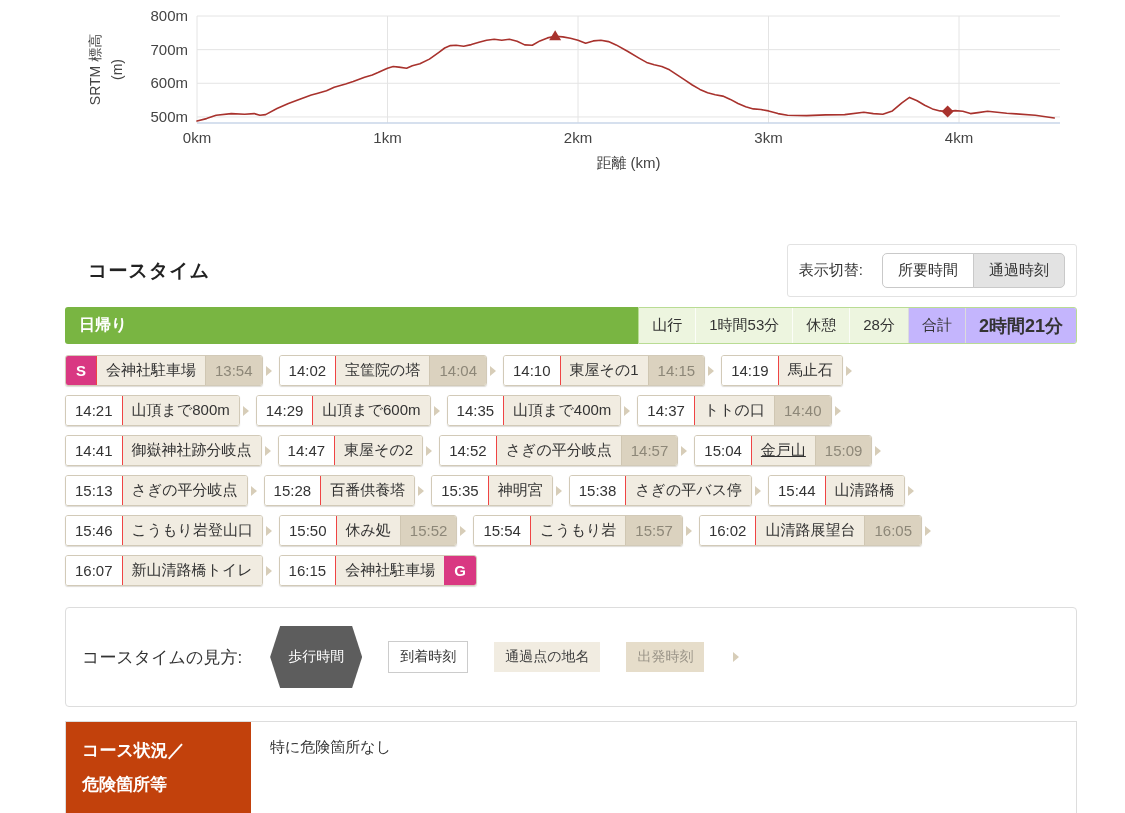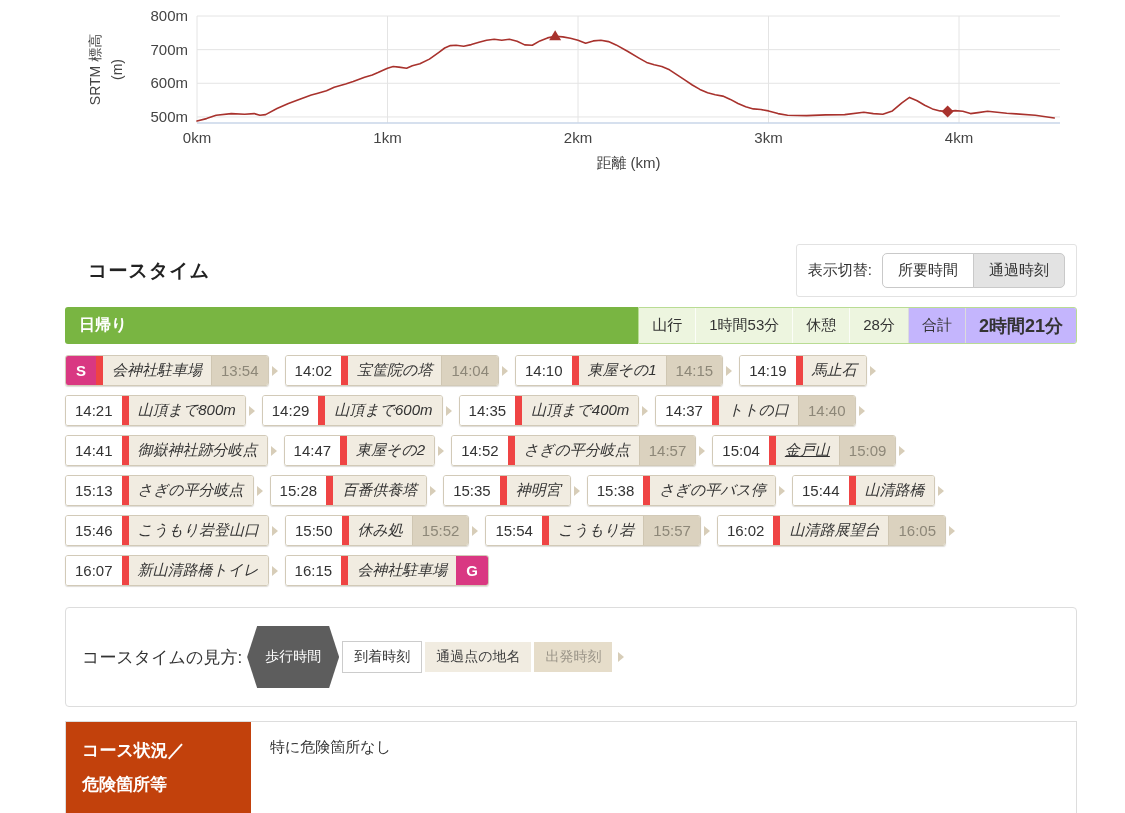--- a/index.html
+++ b/index.html
@@ -10,21 +10,21 @@
     overflow:hidden;
   }
   
   .chart-wrap { width:1125px; height:182px; }
   svg text { font-family:"Liberation Sans","DejaVu Sans",sans-serif; }
 
   
   .course { margin:0 48px 0 65px; width:1012px; }
   .course-header { margin-top:62px; display:flex; justify-content:space-between; align-items:flex-start; }
   .page-title { font-size:19px; font-weight:bold; color:#222; padding:14px 0 0 23px; letter-spacing:1px; }
-  .toggle-box { border:1px solid #e2e2e2; border-radius:3px; padding:8px 11px; display:flex; align-items:center; gap:10px; }
+  .toggle-box { border:1px solid #e2e2e2; border-radius:3px; padding:8px 11px; display:flex; align-items:center; gap:19px; }
   .toggle-label { font-size:15px; color:#333; }
   .toggle-btn { font-size:15px; color:#333; padding:7px 15px; background:#fff; border:1px solid #c9c9c9; cursor:pointer;
     font-family:inherit; }
   .toggle-btn.first { border-radius:5px 0 0 5px; }
   .toggle-btn.last { border-radius:0 5px 5px 0; margin-left:-1px; }
   .toggle-btn.active { background:#e3e3e3; }
 
   .day-row { display:flex; margin-top:10px; align-items:stretch; }
   .day-label { flex:1; background:#79b542; color:#fff; font-weight:bold; font-size:16px;
     padding:8px 14px; border-radius:3px 0 0 3px; display:flex; align-items:center; }
@@ -35,30 +35,30 @@
   .sum-cell.white { background:#c4b5fd; border-left:1px solid #dcdcdc; }
   .sum-cell.total { font-weight:bold; font-size:18px; }
 
   .rows { margin-top:11px; }
   .ct-row { display:flex; align-items:center; margin-bottom:9px; flex-wrap:nowrap; }
   .chip { display:inline-flex; align-items:stretch; border:1px solid #d2cab8; border-radius:3px; overflow:hidden;
     box-shadow:0 1px 1px rgba(120,110,90,.25); font-size:15px; margin-left:2px; }
   .ct-row .chip:first-child { margin-left:0; }
   .seg { padding:5px 9px; white-space:nowrap; display:flex; align-items:center; }
   .t-arr { background:#fff; color:#333; }
-  .p-name { background:#f1ece1; color:#333; border-left:7px solid #ef4444;font-style:italic; }
+  .p-name { background:#f1ece1; color:#333; border-left:1px solid #ef4444; }
   .chip .seg:first-child { border-left:none; }
   .p-name.link { text-decoration:underline; cursor:pointer; }
   .t-dep { background:#dbd2bf; color:#8d8778; border-left:1px solid #cfc6b2; }
   .badge { background:#d93882; color:#fff; font-weight:bold; padding:5px 10px; display:flex; align-items:center; }
   .sep-arrow { width:0; height:0; border-top:5px solid transparent; border-bottom:5px solid transparent;
     border-left:6px solid #d7cdb8; margin:0 5px 0 3px; }
 
   .legend-box { margin-top:21px; border:1px solid #ddd; border-radius:4px; padding:18px 16px;
-    display:flex; align-items:center; gap:3px; }
+    display:flex; align-items:center; gap:26px; }
   .legend-label { font-size:17px; color:#333; margin-right:2px; }
   .lg { font-size:14px; padding:6px 11px; white-space:nowrap; }
   .lg-walk { background:#5d5d5d; color:#fff; padding:22px 18px;
     clip-path:polygon(0% 50%, 10px 0%, calc(100% - 10px) 0%, 100% 50%, calc(100% - 10px) 100%, 10px 100%); }
   .lg-arrive { background:#fff; border:1px solid #ccc; color:#333; }
   .lg-place { background:#f1ece1; color:#404040; }
   .lg-depart { background:#e6ddca; color:#9a9488; }
 
   .status-box { margin-top:14px; border:1px solid #ddd; display:flex; min-height:86px; }
   .status-label { width:185px; background:#c2410c; color:#fff; font-weight:bold; font-size:17px;

